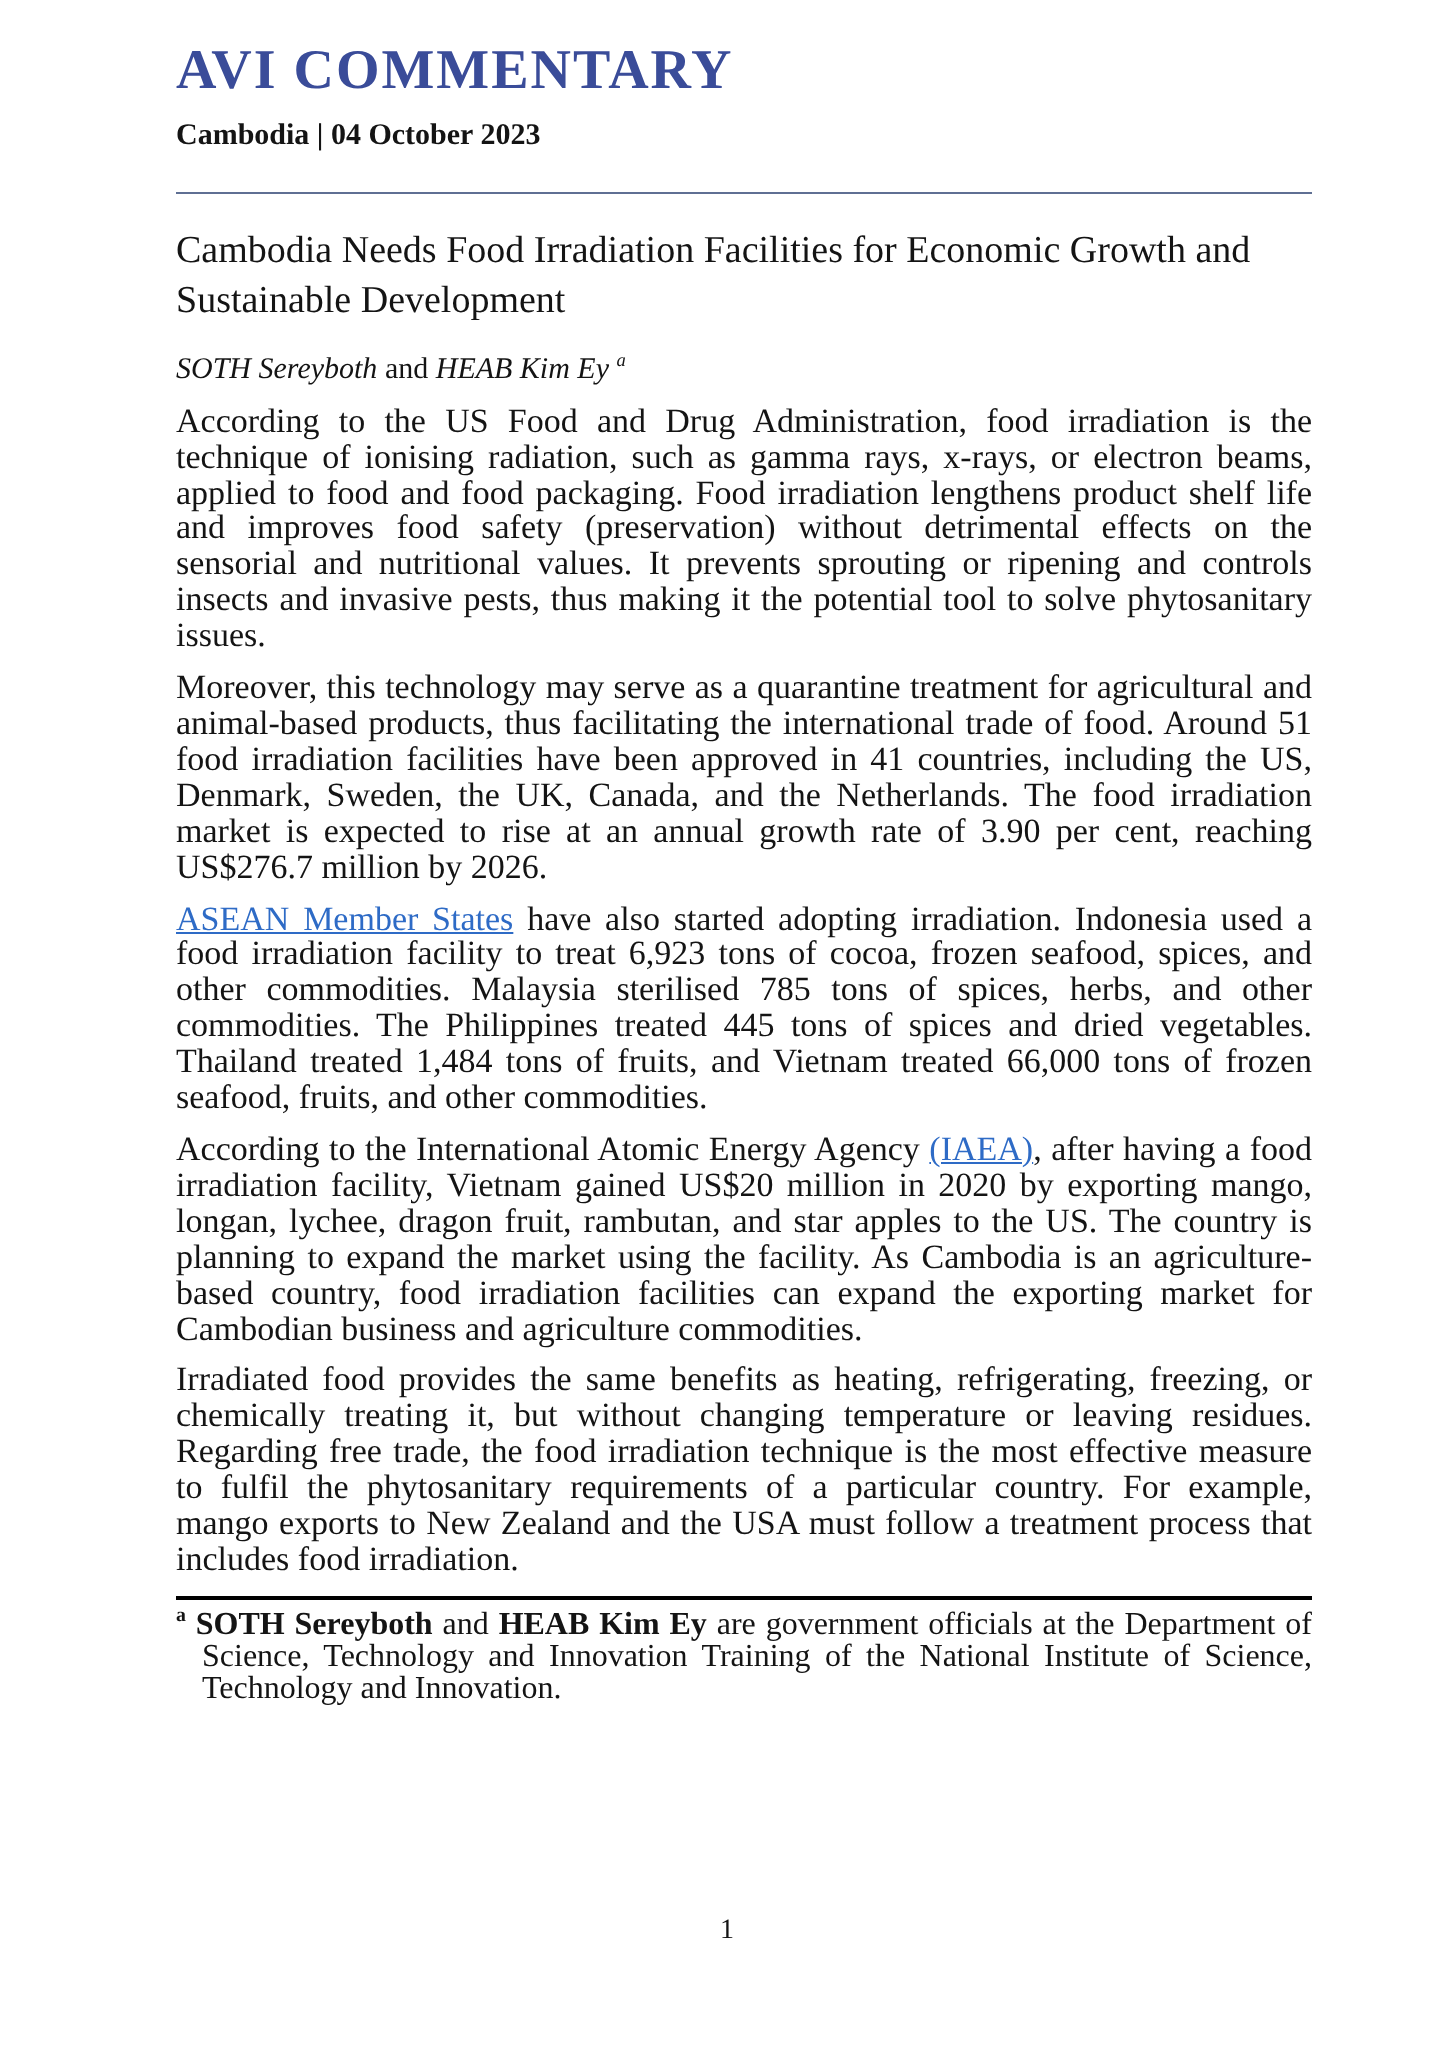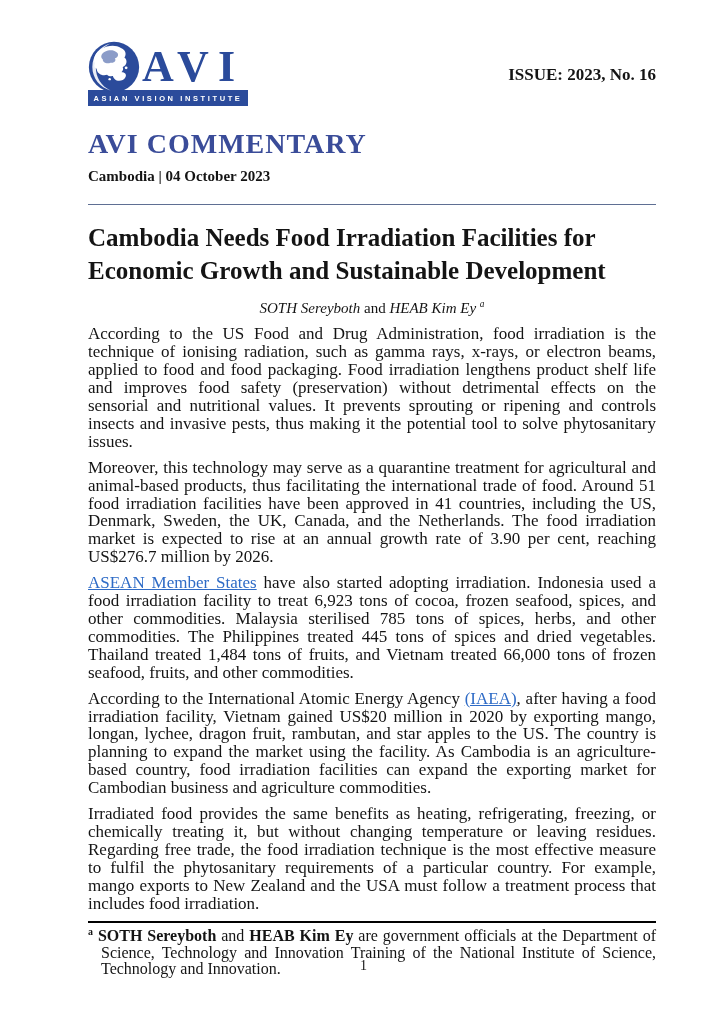--- a/index.html
+++ b/index.html
@@ -51,23 +51,23 @@
   
   .masthead-title{
     margin:21px 0 0;color:var(--masthead);
     font-size:28px;font-weight:bold;letter-spacing:1px;
     line-height:1.05;
   }
   .dateline{margin-top:10px;font-size:15px;font-weight:bold;}
   .divider{border:none;border-top:1.4px solid #5f6f93;margin:19px 0 0;}
   
   .article-title{
-    margin:17px 0 0;font-size:25px;font-weight:bold;line-height:1.3;
+    margin:17px 0 0;font-size:19px;font-weight:normal;line-height:1.3;
   }
-  .byline{margin-top:13px;font-size:15px;text-align:center;}
+  .byline{margin-top:13px;font-size:15px;}
   .section-heading{margin:16px 0 12px;font-size:15px;font-weight:bold;}
   .body-para{
     margin:8px 0;font-size:17px;line-height:17.9px;text-align:justify;
   }
   .seg-italic{font-style:italic;}
   .seg-bold{font-weight:bold;}
   .seg-sup{vertical-align:super;font-size:0.62em;line-height:0;}
   a.doc-link{color:var(--link);text-decoration:underline;cursor:pointer;}
   
   .footnote-block{margin-top:9px;}
@@ -81,38 +81,20 @@
     position:absolute;left:0;top:958px;width:100%;
     text-align:center;font-size:14px;
   }
 </style>
 </head>
 <body>
 
 <div class="page">
   <div class="content">
 
-    <div class="header-row">
-      <div class="logo">
-        <div class="logo-top">
-          <svg class="logo-globe" viewBox="0 0 60 60" xmlns="http://www.w3.org/2000/svg">
-            <circle cx="30" cy="30" r="29" fill="#2B4B9B"></circle>
-            <path fill="#ffffff" d="M8,26 C5,20 9,12 16,9 C22,5 32,4 38,8 C43,10 45,15 42,19 C46,22 45,28 40,30 C42,34 38,38 33,37 C31,41 25,42 22,39 C16,41 10,37 10,32 C7,31 7,28 8,26 Z"></path>
-            <path fill="#2B4B9B" d="M20,12 C24,10 30,10 33,13 C36,15 35,19 31,20 C33,23 30,26 26,25 C22,27 17,25 17,21 C14,19 15,14 20,12 Z" opacity="0.55"></path>
-            <path fill="#ffffff" d="M30,35 C33,32 38,33 39,36 C43,36 45,39 43,42 C41,46 34,47 31,44 C28,42 28,37 30,35 Z"></path>
-            <circle cx="44" cy="31" r="1.6" fill="#ffffff"></circle>
-            <circle cx="25" cy="44" r="1.4" fill="#ffffff"></circle>
-            <path fill="#ffffff" opacity="0.9" d="M5,30 C5,17 14,6 26,3 C15,8 9,18 9,30 C9,42 15,52 26,57 C14,54 5,43 5,30 Z"></path>
-          </svg>
-          <div class="logo-acronym">AVI</div>
-        </div>
-        <div class="logo-banner">ASIAN VISION INSTITUTE</div>
-      </div>
-      <div class="issue">ISSUE: 2023, No. 16</div>
-    </div>
 
     <h1 class="masthead-title">AVI COMMENTARY</h1>
     <div class="dateline">Cambodia | 04 October 2023</div>
     <hr class="divider">
 
     <h2 class="article-title">Cambodia Needs Food Irradiation Facilities for Economic Growth and Sustainable Development</h2>
     <div class="byline"><span class="seg-italic">SOTH Sereyboth</span><span class="seg-normal"> and </span><span class="seg-italic">HEAB Kim Ey</span><span class="seg-normal"> </span><span class="seg-sup seg-italic">a</span></div>
 
     <p class="body-para"><span class="seg-normal">According to the US Food and Drug Administration, food irradiation is the technique of ionising radiation, such as gamma rays, x-rays, or electron beams, applied to food and food packaging. Food irradiation lengthens product shelf life and improves food safety (preservation) without detrimental effects on the sensorial and nutritional values. It prevents sprouting or ripening and controls insects and invasive pests, thus making it the potential tool to solve phytosanitary issues.</span></p>
     <p class="body-para"><span class="seg-normal">Moreover, this technology may serve as a quarantine treatment for agricultural and animal-based products, thus facilitating the international trade of food. Around 51 food irradiation facilities have been approved in 41 countries, including the US, Denmark, Sweden, the UK, Canada, and the Netherlands. The food irradiation market is expected to rise at an annual growth rate of 3.90 per cent, reaching US$276.7 million by 2026.</span></p>

